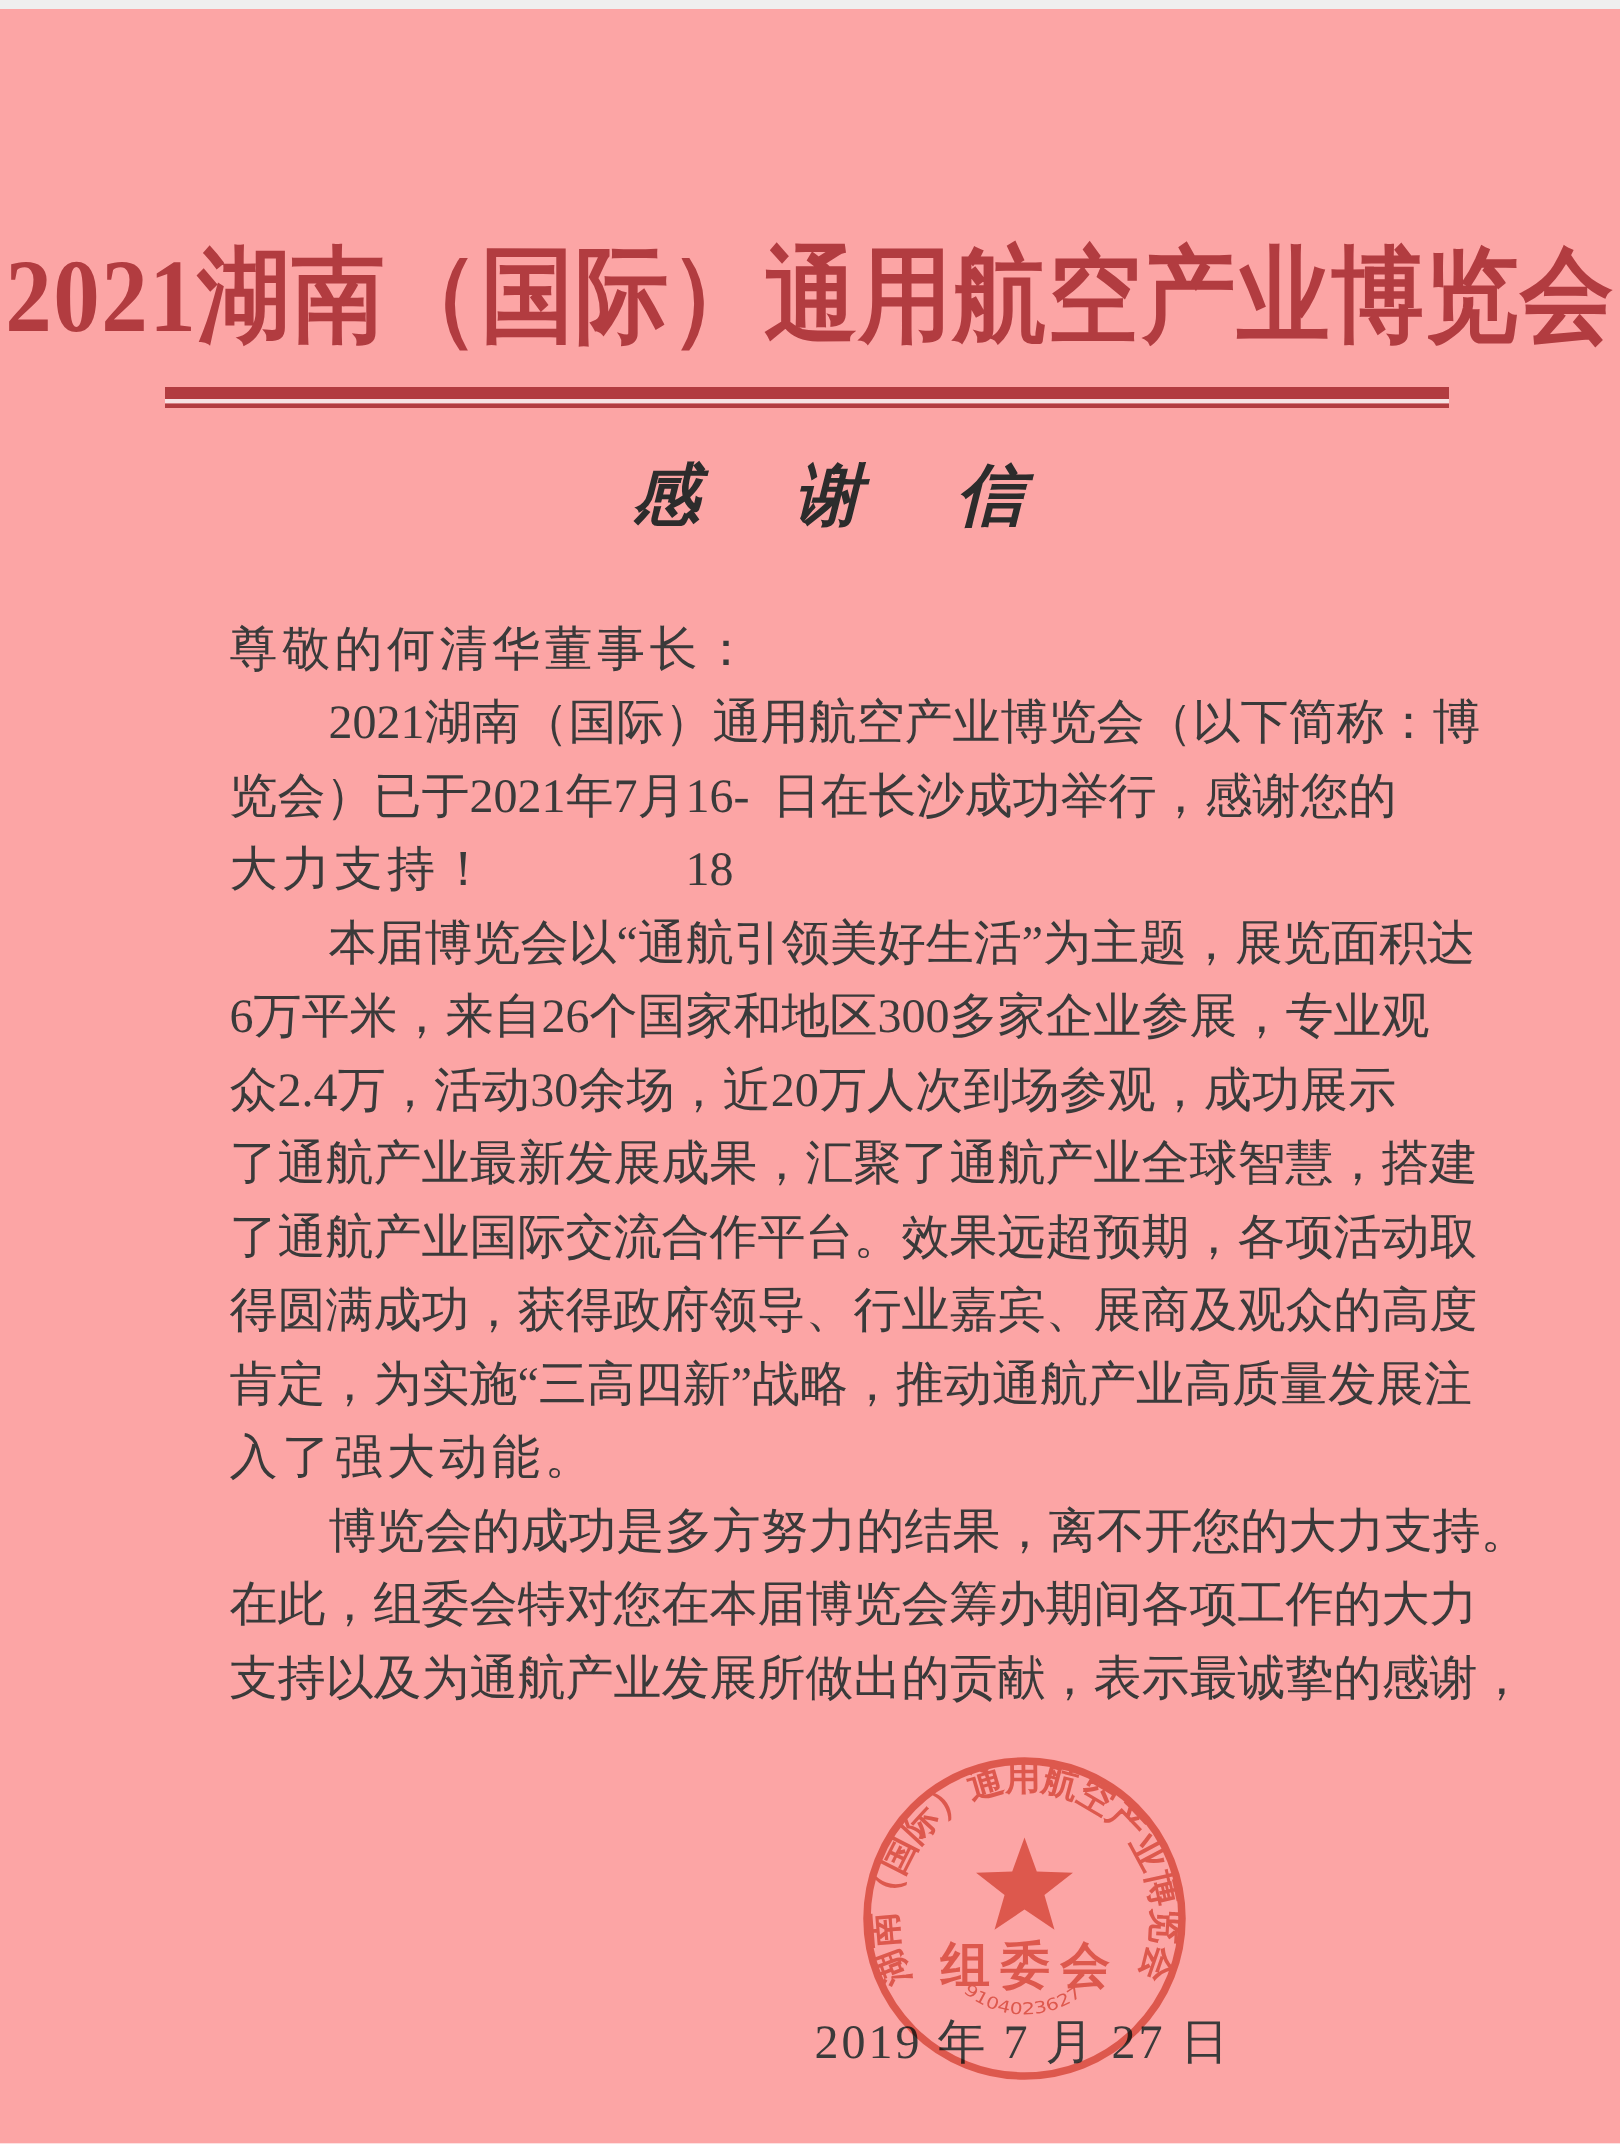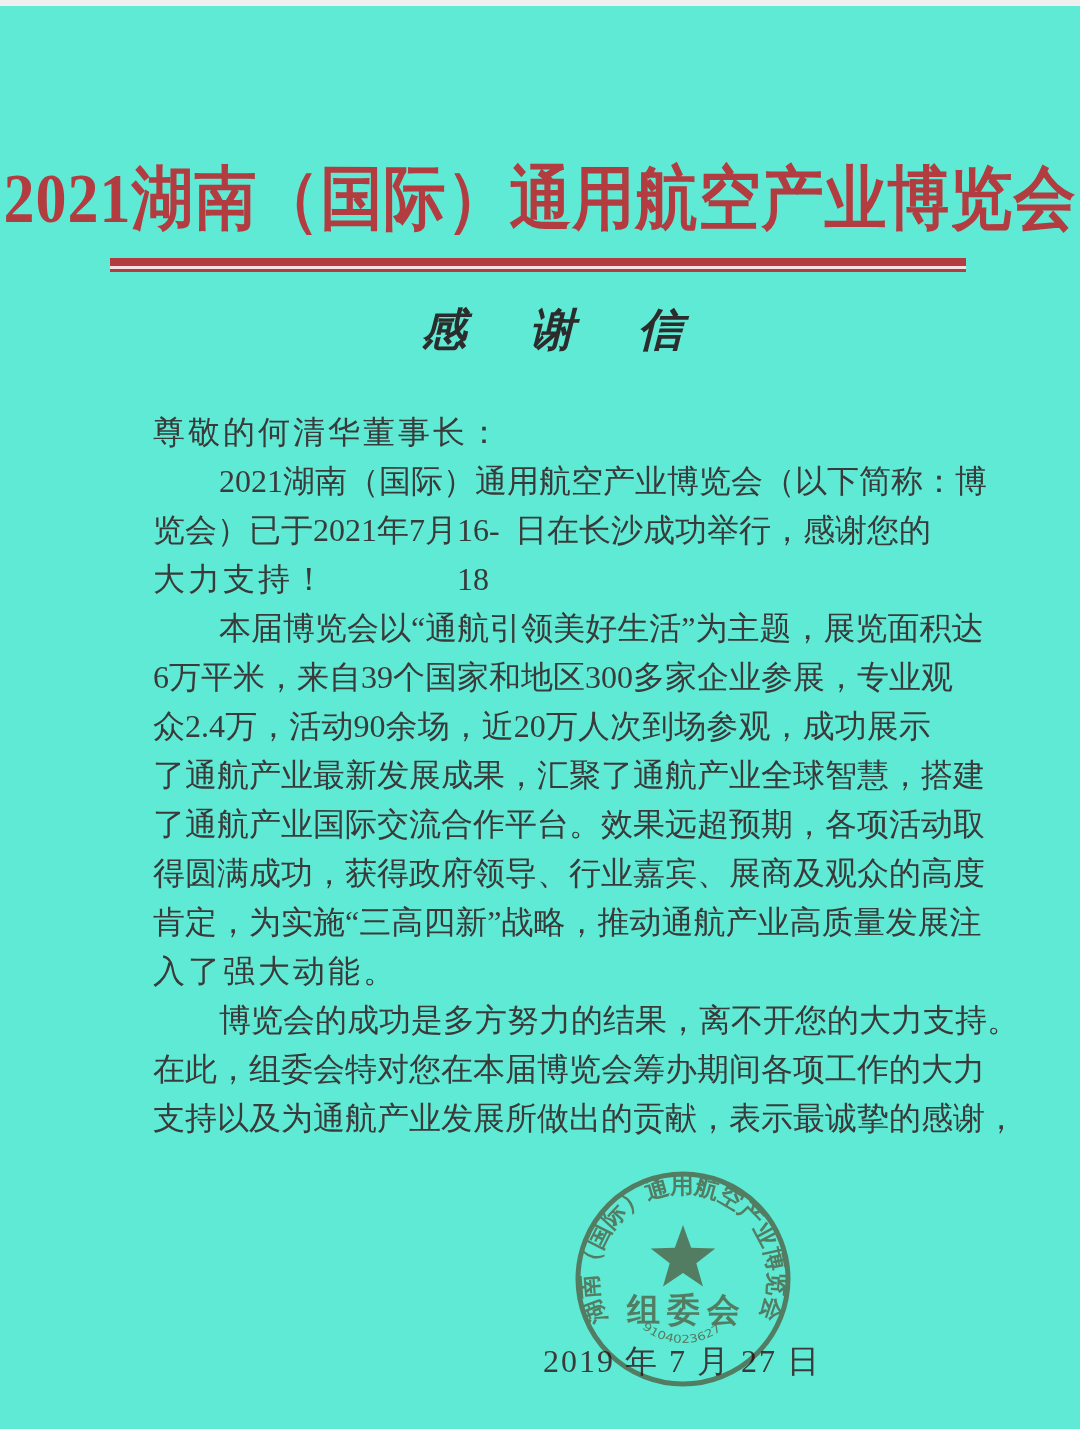--- a/index.html
+++ b/index.html
@@ -6,21 +6,21 @@
     --accent:#b23c40;
     --seal-color:#d96a55;
     --ink:#3a3a3a;
   }
   *{margin:0;padding:0;box-sizing:border-box;}
   html,body{background:#ffffff;}
   body{
     font-family:"Liberation Serif","DejaVu Serif",serif;
     width:1080px;height:1429px;position:relative;overflow:hidden;
   }
-  .page{position:absolute;inset:0;background:#5eead4;}
+  .page{position:absolute;inset:0;background:#fca5a5;}
   .scan-strip{position:absolute;top:0;left:0;width:1080px;height:6px;background:#efefef;}
 
   
   .masthead{
     position:absolute;top:140px;left:0;width:1080px;height:104px;
     line-height:104px;text-align:center;white-space:nowrap;
     color:var(--accent);
     font-size:62px;font-weight:700;
     transform:scaleY(1.12);transform-origin:center top;
     letter-spacing:1px;
@@ -174,21 +174,21 @@
             <span>达</span>
           </div>
           <div class="line justify">
             <span>6</span>
             <span>万</span>
             <span>平</span>
             <span>米</span>
             <span>，</span>
             <span>来</span>
             <span>自</span>
-            <span>39</span>
+            <span>26</span>
             <span>个</span>
             <span>国</span>
             <span>家</span>
             <span>和</span>
             <span>地</span>
             <span>区</span>
             <span>300</span>
             <span>多</span>
             <span>家</span>
             <span>企</span>
@@ -200,21 +200,21 @@
             <span>业</span>
             <span>观</span>
           </div>
           <div class="line justify">
             <span>众</span>
             <span>2.4</span>
             <span>万</span>
             <span>，</span>
             <span>活</span>
             <span>动</span>
-            <span>90</span>
+            <span>30</span>
             <span>余</span>
             <span>场</span>
             <span>，</span>
             <span>近</span>
             <span>20</span>
             <span>万</span>
             <span>人</span>
             <span>次</span>
             <span>到</span>
             <span>场</span>

